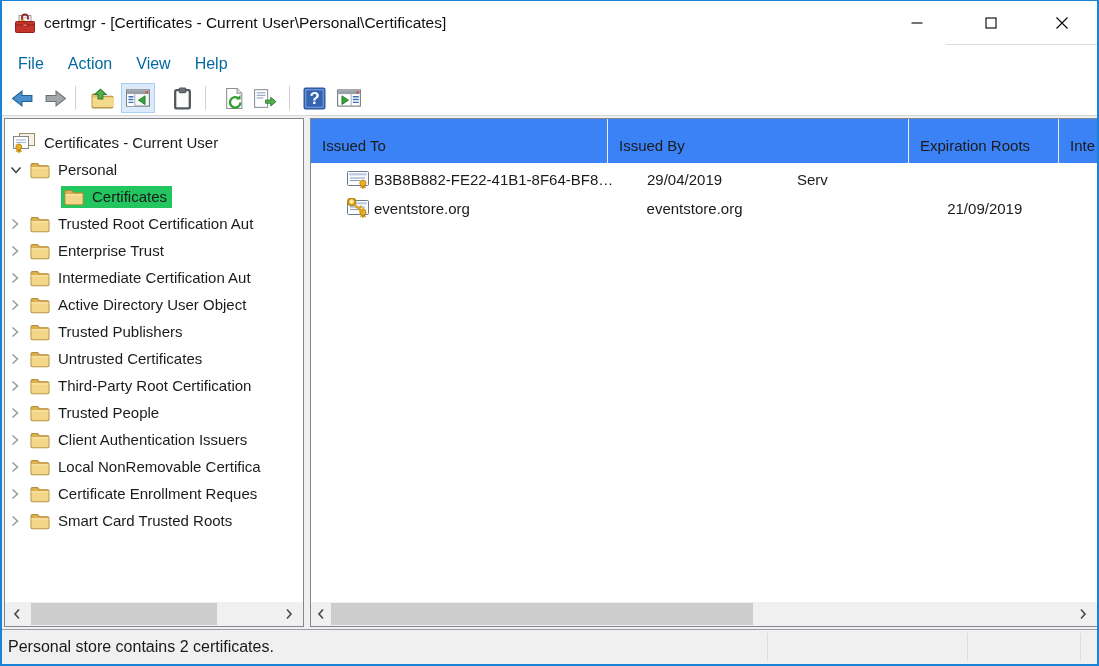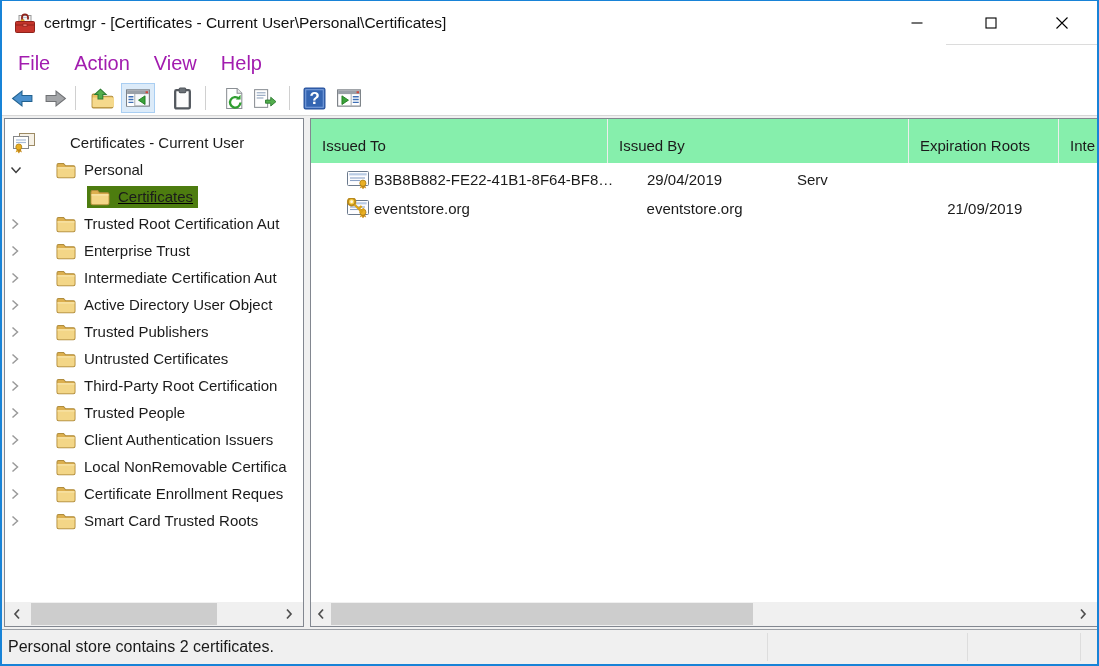--- a/index.html
+++ b/index.html
@@ -17,46 +17,46 @@
   }
   
   .titlebar { position:absolute; left:0; top:0; width:1095px; height:46px; background:#fff; }
   .app-icon { position:absolute; left:12px; top:12px; width:22px; height:22px; }
   .title-text { position:absolute; left:42px; top:13px; font-size:15.5px; color:#111; white-space:nowrap; }
   .win-btn { position:absolute; top:0; width:48px; height:44px; display:flex; align-items:center; justify-content:center; }
   .btn-min { left:891px; } .btn-max { left:965px; } .btn-close { left:1036px; }
   .child-line { position:absolute; left:944px; top:43px; width:151px; height:1px; background:#dcdcdc; }
   
   .menubar { position:absolute; left:0; top:46px; width:1095px; height:33px; background:#fff; display:flex; align-items:center; padding-left:4px; }
-  .menu-item { padding:4px 12px; font-size:20px; color:#a21caf; }
+  .menu-item { padding:4px 12px; font-size:16px; color:#0369a1; }
   
   .toolbar { position:absolute; left:0; top:79px; width:1095px; height:36px; background:#fff; border-bottom:1px solid #d7d7d7; }
   .tb-btn { position:absolute; top:3px; width:30px; height:30px; display:flex; align-items:center; justify-content:center; }
   .tb-btn.active { width:34px; background:#dcebf9; border:1px solid #a9cef2; }
   .tb-sep { position:absolute; top:6px; width:1px; height:24px; background:#d0d0d0; }
   
   .content { position:absolute; left:0; top:115px; width:1095px; height:513px; background:#f0f0f0; }
   .content-bottom-line { position:absolute; left:0; top:628px; width:1095px; height:1px; background:#9b9fa5; }
   .pane { position:absolute; top:2px; height:509px; background:#fff; border:1px solid #828790; overflow:hidden; }
   .tree-pane { left:2px; width:300px; }
   .list-pane { left:308px; width:787px; border-right:none; }
   
   .tree { position:absolute; left:0; top:10px; right:0; }
   .tree-row { display:flex; align-items:center; height:27px; white-space:nowrap; }
   .tree-row .exp { width:22px; display:flex; align-items:center; justify-content:flex-start; padding-left:5px; flex:0 0 22px; }
   .lvl0 { padding-left:6px; }
   .lvl1 { }
   .lvl2 { padding-left:56px; }
-  .hl { display:flex; align-items:center; padding:2px 5px 2px 2px;margin-left:26px; }
-  .hl.selected { background:#4d7c0f;text-decoration:underline; }
+  .hl { display:flex; align-items:center; padding:2px 5px 2px 2px; }
+  .hl.selected { background:#22c55e; }
   .ticon { width:22px; height:18px; margin-right:7px; flex:0 0 22px; }
   .ticon.big { width:26px; height:22px; flex:0 0 26px; margin-right:5px; }
   .tlabel { font-size:15px; color:#1b1b1b; }
   
-  .list-header { position:absolute; left:0; top:0; right:0; height:44px; display:flex; background:#86efac; }
+  .list-header { position:absolute; left:0; top:0; right:0; height:44px; display:flex; background:#3b82f6; }
   .lh-cell { display:flex; align-items:flex-end; padding:0 0 9px 11px; font-size:15px; color:#1b1b1b; border-right:1px solid #ededed; white-space:nowrap; overflow:hidden; }
   .c1 { width:297px; } .c2 { width:301px; } .c3 { width:150px; } .c4 { flex:1; border-right:none; }
   .sort-caret { position:absolute; left:143px; top:4px; width:12px; height:8px; }
   .list-rows { position:absolute; left:0; top:46px; right:0;margin-left:28px; }
   .list-row { display:flex; height:29px; align-items:center; }
   .lr-cell { padding-left:11px; font-size:15px; color:#1b1b1b; white-space:nowrap; overflow:hidden; display:flex; align-items:center; }
   .lr-cell.c1 { padding-left:7px; }
   .licon { width:24px; height:21px; margin-right:4px; flex:0 0 24px; }
   
   .hscroll { position:absolute; left:0; right:0; bottom:0; height:24px; background:#f0f0f0; }

